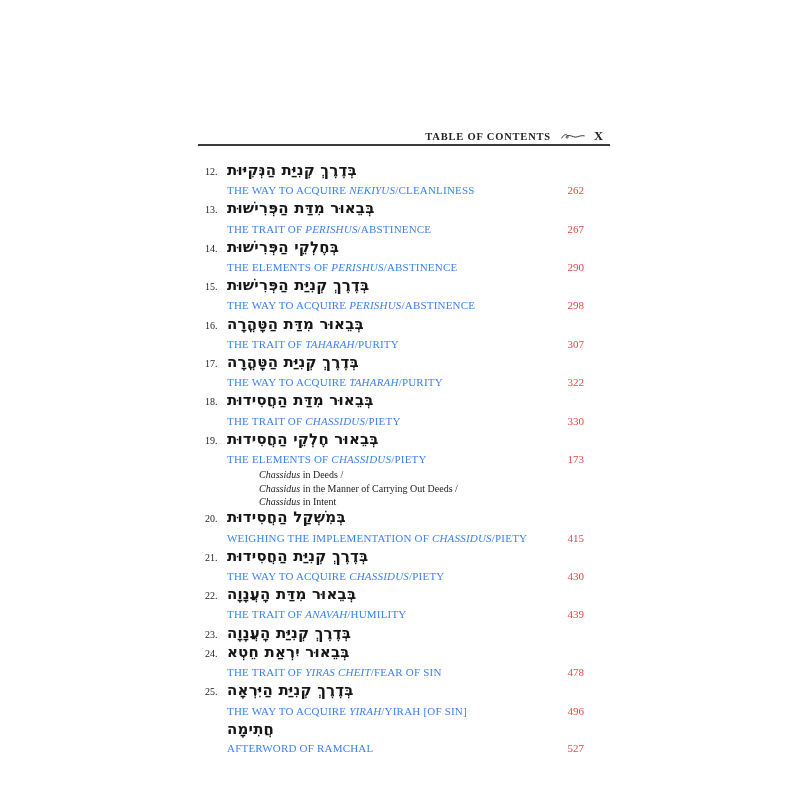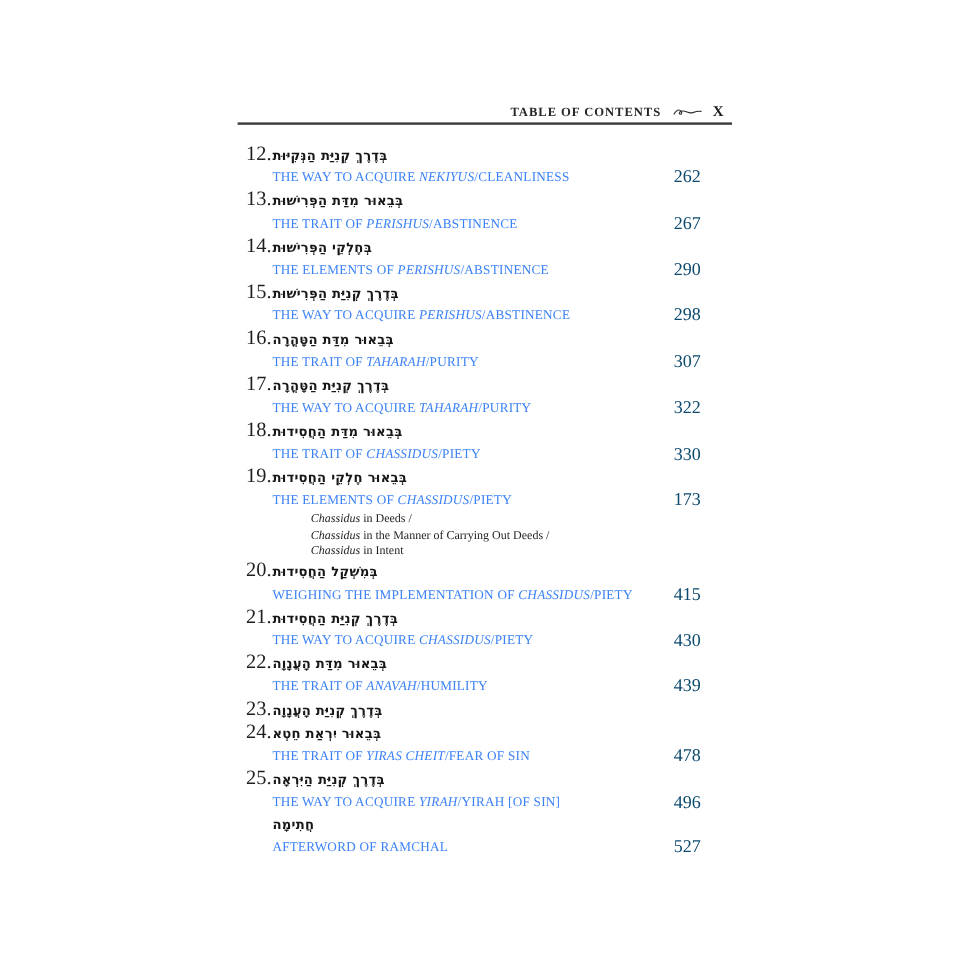--- a/index.html
+++ b/index.html
@@ -1,35 +1,35 @@
 <!DOCTYPE html>
 <html><head>
 <meta charset="utf-8">
 <style>
   html,body{margin:0;padding:0;}
   body{
     width:800px;height:800px;background:#ffffff;position:relative;overflow:hidden;
     font-family:"Liberation Serif",serif;color:#1f1f1f;
   }
-  .page{position:absolute;inset:0;background:#ffffff;}
+  .page{position:absolute;inset:0;background:#ffffff;margin-top:42px;}
   
   .hdr{position:absolute;left:198px;top:84px;width:412px;text-align:right;padding-right:7px;box-sizing:border-box;white-space:nowrap;}
   .hdr-title{font-size:10.5px;font-weight:700;letter-spacing:0.8px;color:#262626;vertical-align:baseline;}
   .hdr-orn{display:inline-block;width:26px;height:10px;margin:0 8px 0 9px;vertical-align:-1px;}
   .hdr-roman{font-size:12.5px;font-weight:700;color:#1c1c1c;vertical-align:baseline;}
   .hdr-rule{position:absolute;left:198px;top:102px;width:412px;height:1.6px;background:#3b3b3b;}
   
   .toc{position:absolute;left:205px;top:119px;width:379px;}
   .heb-line{line-height:17.2px;white-space:nowrap;}
-  .num{display:inline-block;width:22px;font-size:17px;color:#1f1f1f;}
-  .heb{font-family:"DejaVu Sans",sans-serif;font-weight:700;font-size:11px;color:#171717;letter-spacing:0.2px;}
+  .num{display:inline-block;width:22px;font-size:10px;color:#1f1f1f;}
+  .heb{font-family:"DejaVu Sans",sans-serif;font-weight:700;font-size:15px;color:#171717;letter-spacing:0.2px;}
   .eng-line{position:relative;line-height:17.2px;padding-left:22px;white-space:nowrap;}
   .eng{font-size:11px;letter-spacing:0.2px;color:#3b82f6;}
   .eng .it{font-style:italic;}
-  .pg{position:absolute;right:0;bottom:0;line-height:17.2px;font-size:15px;color:#0c4a6e;}
+  .pg{position:absolute;right:0;bottom:0;line-height:17.2px;font-size:11px;color:#ef4444;}
   .sub-line{line-height:13.4px;padding-left:54px;font-size:10px;color:#242424;white-space:nowrap;}
   .sub-line .it{font-style:italic;}
   .aft-heb{padding-left:22px;}
 </style>
 </head>
 <body>
 
 <div class="page">
 
   <div class="hdr">

